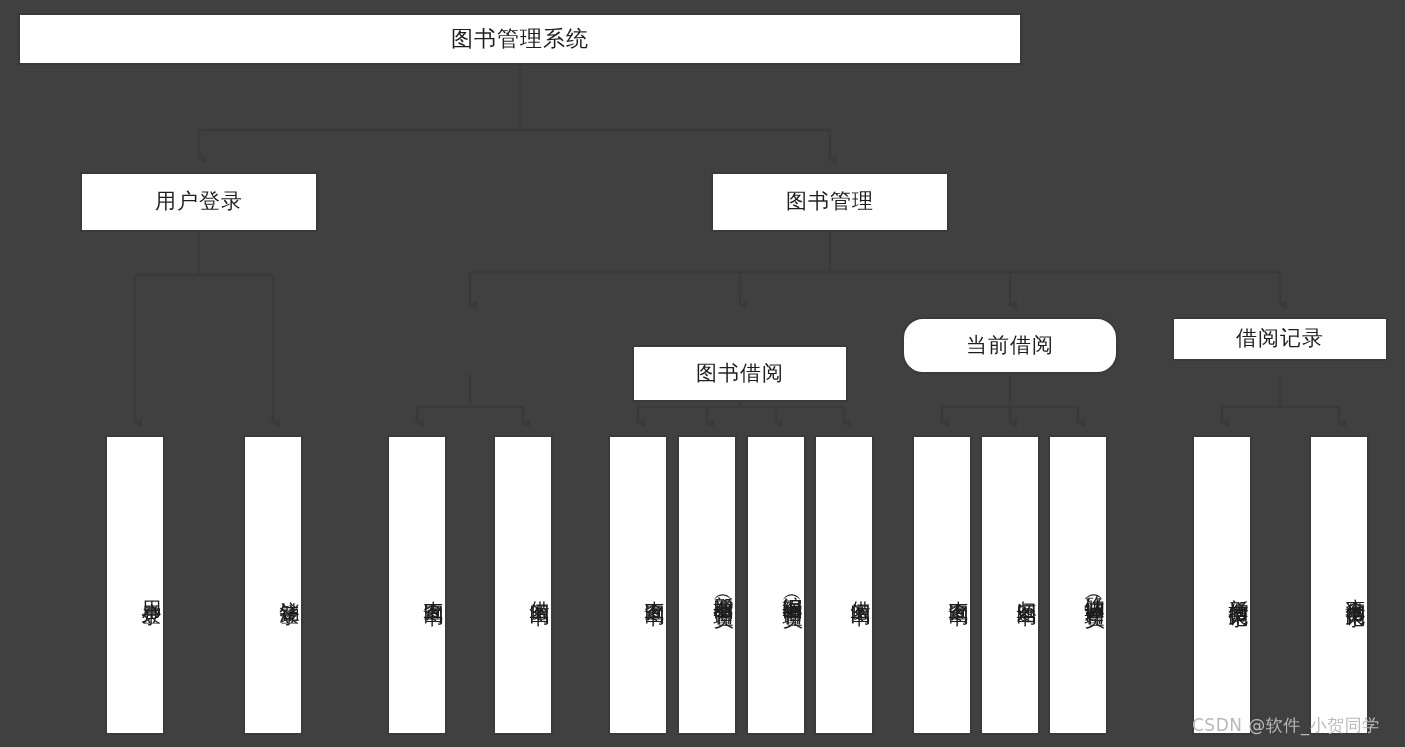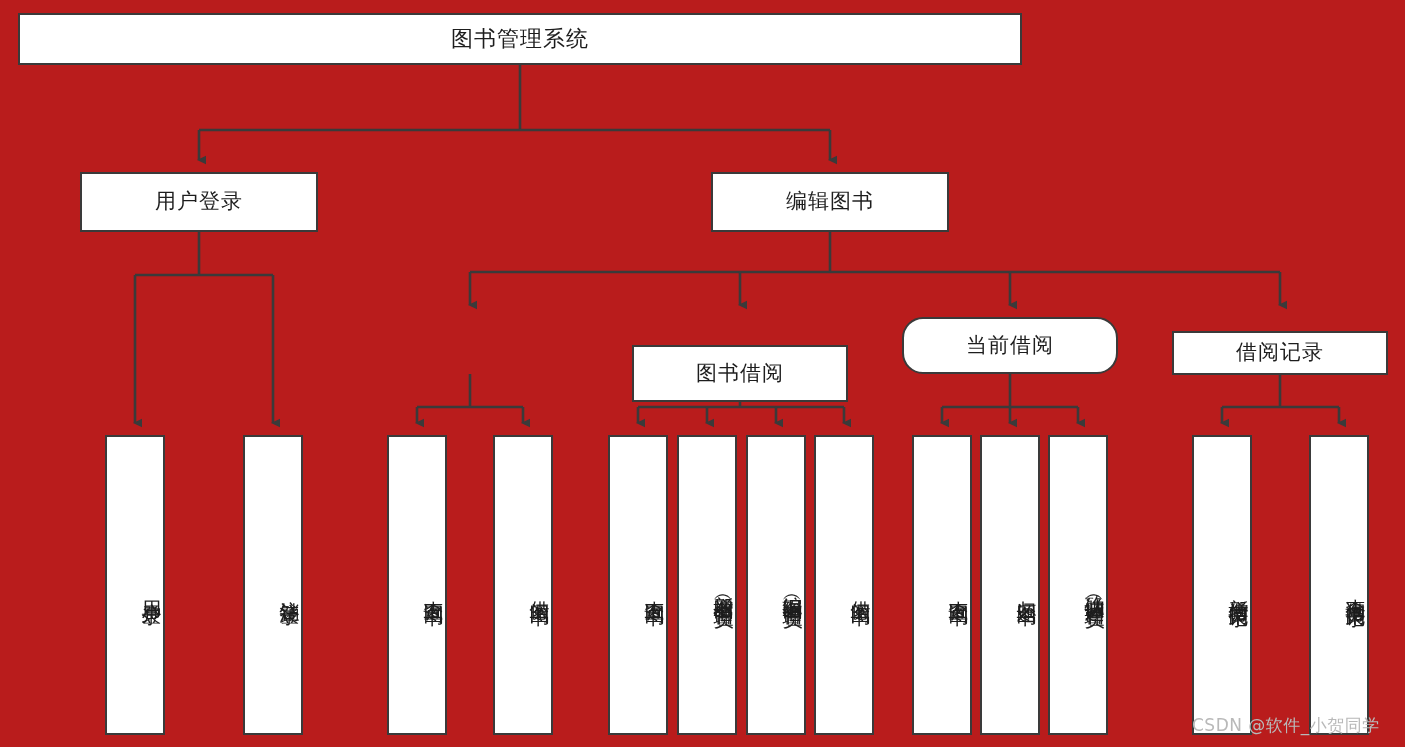--- a/index.html
+++ b/index.html
@@ -5,21 +5,21 @@
 <style>
   html, body {
     margin: 0;
     padding: 0;
     background: #ffffff;
   }
   #canvas {
     position: relative;
     width: 1405px;
     height: 747px;
-    background: #b91c1c;
+    background: #404040;
     font-family: "DejaVu Sans", "Liberation Sans", sans-serif;
     overflow: hidden;
   }
   svg.connectors {
     position: absolute;
     left: 0;
     top: 0;
     width: 1405px;
     height: 747px;
     pointer-events: none;
@@ -120,28 +120,28 @@
       <path d="M1222,407 L1339,407"></path>
       <path d="M1222,407 L1222,423" marker-end="url(#arrow)"></path>
       <path d="M1339,407 L1339,423" marker-end="url(#arrow)"></path>
     </g>
   </svg>
 
   <div class="node horizontal root" style="left:18px; top:13px; width:1004px; height:52px;">图书管理系统</div>
 
   <div class="node horizontal" style="left:80px; top:172px; width:238px; height:60px;">用户登录</div>
 
-  <div class="node horizontal" style="left:711px; top:172px; width:238px; height:60px;">编辑图书</div>
+  <div class="node horizontal" style="left:711px; top:172px; width:238px; height:60px;">图书管理</div>
 
 
   <div class="node horizontal" style="left:632px; top:317px; width:216px; height:57px;margin-top:28px;">图书借阅</div>
 
   <div class="node horizontal" style="left:902px; top:317px; width:216px; height:57px;border-radius:21px;">当前借阅</div>
 
-  <div class="node horizontal" style="left:1172px; top:331px; width:216px; height:44px;">借阅记录</div>
+  <div class="node horizontal" style="left:1172px; top:317px; width:216px; height:44px;">借阅记录</div>
 
   <div class="node vertical" style="left:105px; top:435px; width:60px; height:300px;">
     <span class="vtext">用户登录</span>
   </div>
 
   <div class="node vertical" style="left:243px; top:435px; width:60px; height:300px;">
     <span class="vtext">注销登录</span>
   </div>
 
   <div class="node vertical" style="left:387px; top:435px; width:60px; height:300px;">

